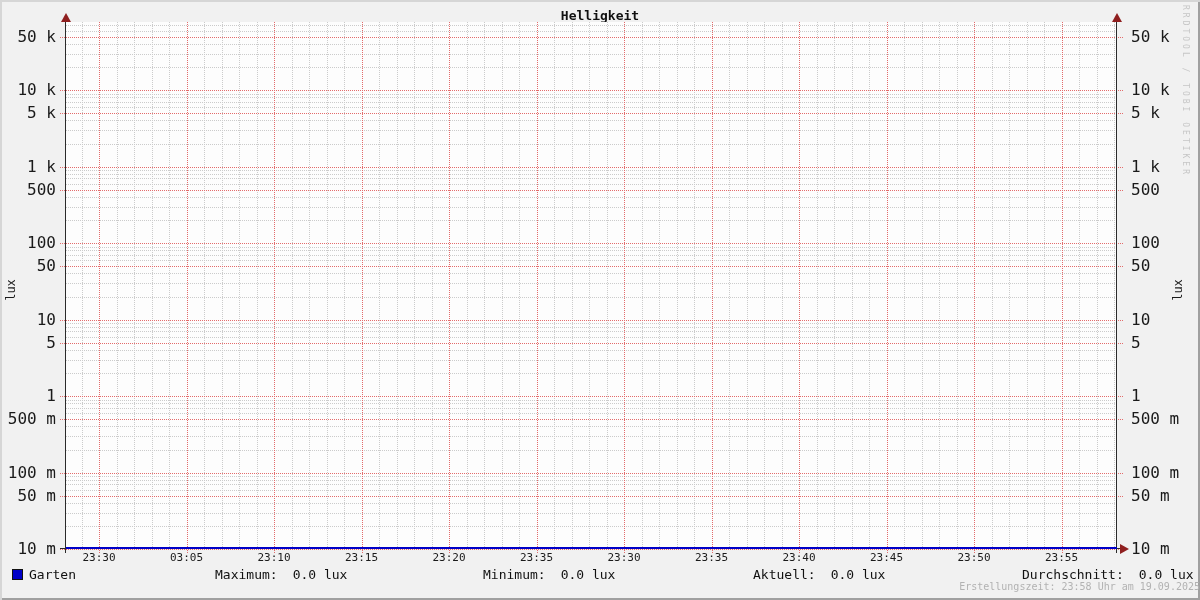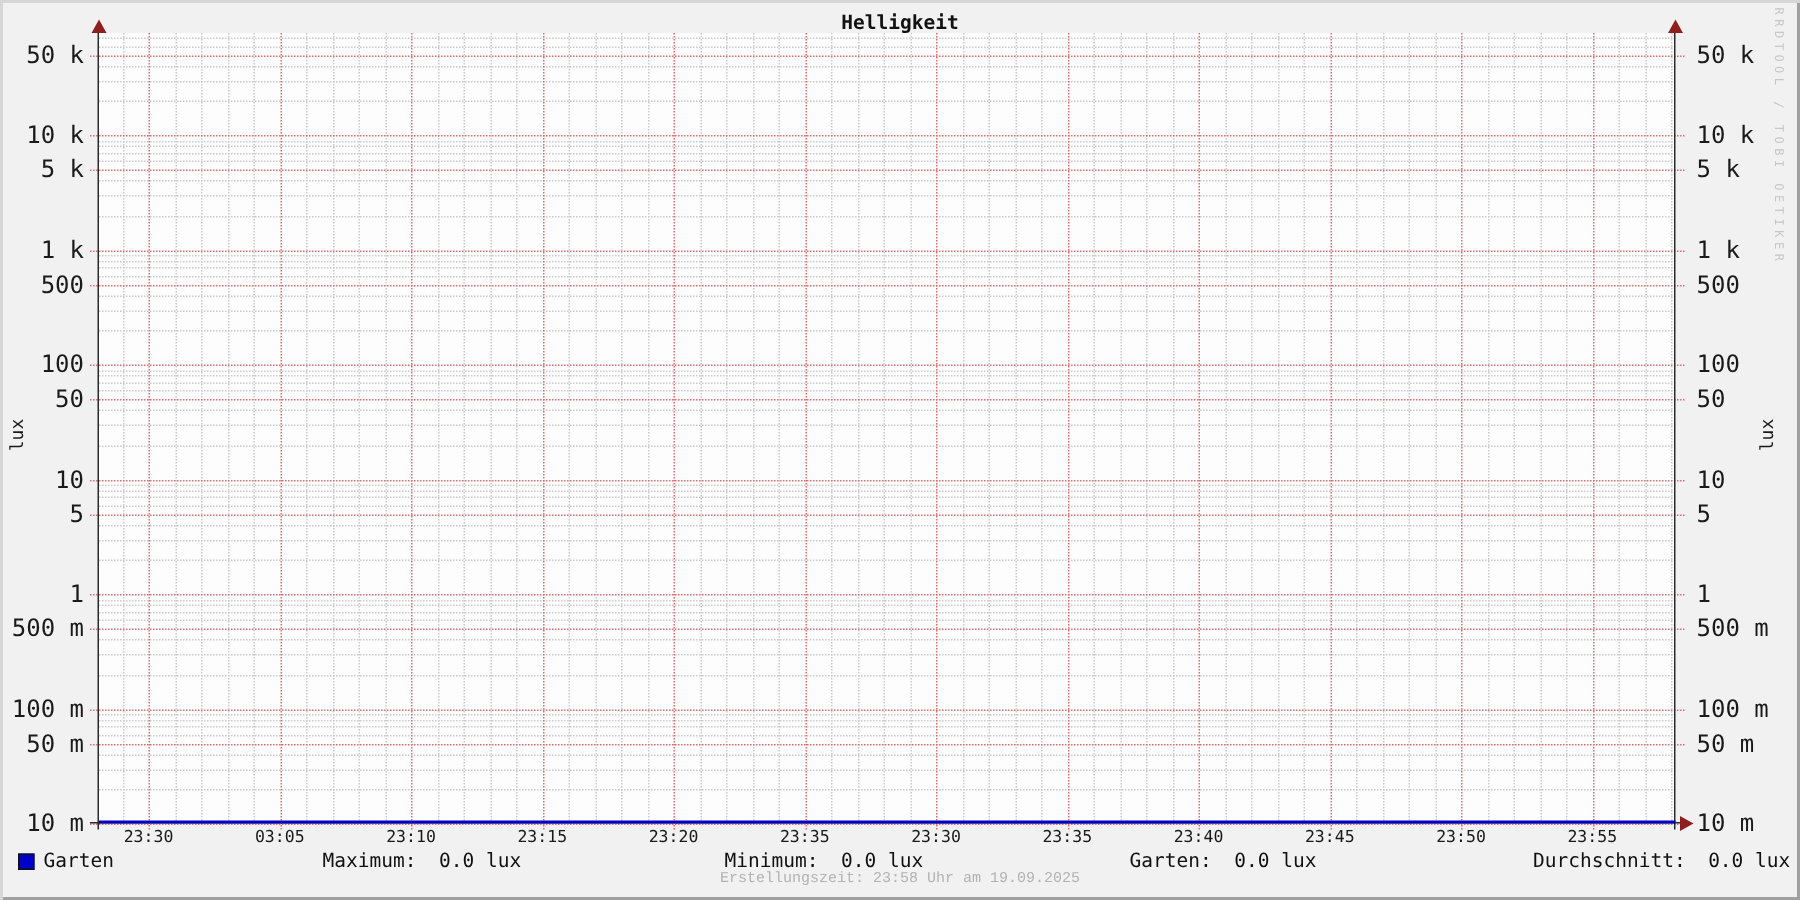--- a/index.html
+++ b/index.html
@@ -32,22 +32,22 @@
   .ytick.right{text-align:left;}
   .xtick{position:absolute;font-size:11px;color:#1a1a1a;white-space:pre;line-height:12px;width:44px;text-align:center;}
   .yunit{position:absolute;width:60px;height:14px;text-align:center;font-size:12px;color:#1a1a1a;transform:rotate(-90deg);}
   .legend-row{position:absolute;top:567px;left:0;width:1200px;height:16px;font-size:13px;color:#111;}
   .swatch{position:absolute;left:12px;top:2px;width:11px;height:11px;border:1px solid #111;box-sizing:border-box;}
   .series-name{position:absolute;left:29px;top:0;}
   .stat{position:absolute;top:0;white-space:pre;}
   .stat .sv{margin-left:15px;}
   .stat.s0{left:215px;} .stat.s1{left:483px;} .stat.s2{left:753px;} .stat.s3{left:1022px;}
   .footer{
-    position:absolute;top:581px;left:0;width:1200px;text-align:center;
-    font-size:10px;color:#b2b2b2;font-family:Liberation Mono, monospace;
+    position:absolute;top:581px;left:0;width:1200px;text-align:right;
+    font-size:10px;color:#b2b2b2;
   }
 </style>
 </head>
 <body>
 
 <div class="frame">
   <div class="title">Helligkeit</div>
   <div class="watermark">RRDTOOL / TOBI OETIKER</div>
 
   <div class="plotbg"></div>
@@ -231,18 +231,18 @@
     </div>
 
   <div class="yunit" style="left:-19px;top:283px;">lux</div>
   <div class="yunit" style="left:1148px;top:283px;">lux</div>
 
   <div class="legend-row">
     <span class="swatch" style="background: rgb(0, 0, 200);"></span>
     <span class="series-name">Garten</span>
     <span class="stat s0"><span>Maximum:</span><span class="sv">0.0 lux</span></span>
     <span class="stat s1"><span>Minimum:</span><span class="sv">0.0 lux</span></span>
-    <span class="stat s2"><span>Garten:</span><span class="sv">0.0 lux</span></span>
+    <span class="stat s2"><span>Aktuell:</span><span class="sv">0.0 lux</span></span>
     <span class="stat s3"><span>Durchschnitt:</span><span class="sv">0.0 lux</span></span>
   </div>
 
   <div class="footer">Erstellungszeit: 23:58 Uhr am 19.09.2025</div>
 </div>
 
 </body></html>

